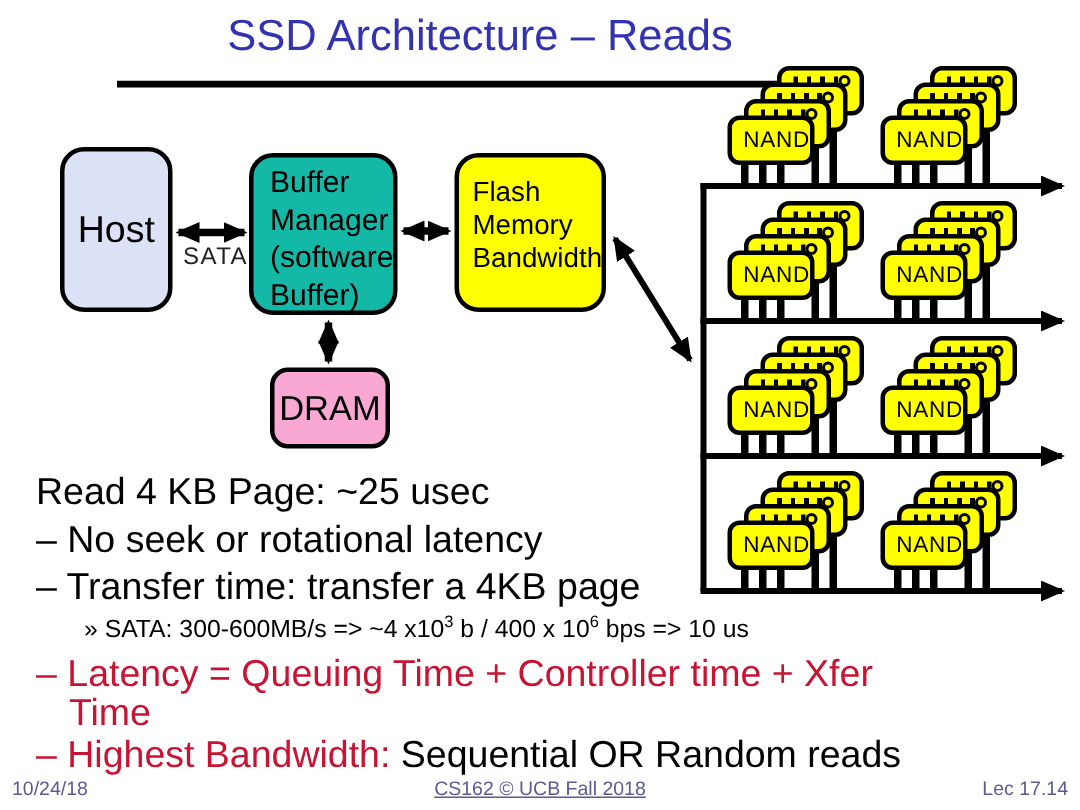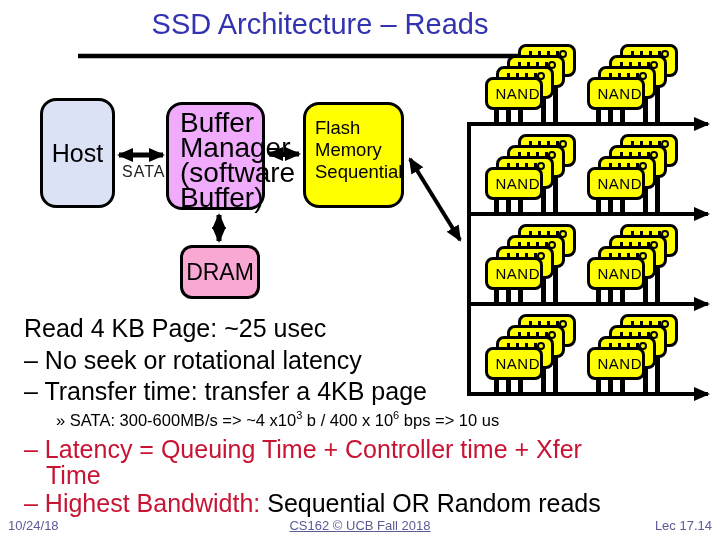--- a/index.html
+++ b/index.html
@@ -12,21 +12,21 @@
     position:absolute; left:0; top:8px; width:640px; text-align:center;
     font-size:29px; color:#3333B2; white-space:nowrap;
   }
   
   .wires{position:absolute; left:0; top:0; width:720px; height:540px; pointer-events:none;}
   
   .dbox{position:absolute; box-sizing:border-box; border:3.5px solid #000; color:#000;}
   .host-box{left:40px; top:98px; width:75px; height:110px; border-radius:16px;
     background:#DCE2F6; display:flex; align-items:center; justify-content:center; font-size:25px;}
   .buffer-box{left:166px; top:102px; width:99px; height:108px; border-radius:16px;
-    background:#f0abfc; font-size:28px; line-height:25px; padding:5px 0 0 11px;}
+    background:#14b8a6; font-size:20px; line-height:25px; padding:5px 0 0 11px;}
   .buffer-box div{white-space:nowrap;}
   .fmc-box{left:303px; top:102px; width:101px; height:106px; border-radius:16px;
     background:#FFFF00; font-size:18.5px; line-height:22px; padding:12px 0 0 9px;}
   .fmc-box div{white-space:nowrap;}
   .dram-box{left:180px; top:245px; width:80px; height:54px; border-radius:12px;
     background:#f9a8d4; display:flex; align-items:center; justify-content:center; font-size:23px;}
   .sata-label{position:absolute; left:122px; top:163px; font-size:16px; color:#222; letter-spacing:1px;}
   
   .nand-stack{position:absolute; width:92px; height:84px;}
   .pin{position:absolute; width:5px; background:#000; top:62px; height:20px;}
@@ -85,21 +85,21 @@
   <div class="sata-label">SATA</div>
   <div class="dbox buffer-box">
     <div>Buffer</div>
     <div>Manager</div>
     <div>(software</div>
     <div>Buffer)</div>
   </div>
   <div class="dbox fmc-box">
     <div>Flash</div>
     <div>Memory</div>
-    <div>Sequential</div>
+    <div>Bandwidth</div>
   </div>
   <div class="dbox dram-box">
     <span>DRAM</span>
   </div>
 
   <div class="nand-stack" style="left:485px;top:44px">
     <div class="pin p1"></div>
       <div class="pin p2"></div>
       <div class="pin p3"></div>
       <div class="pin p4"></div>

